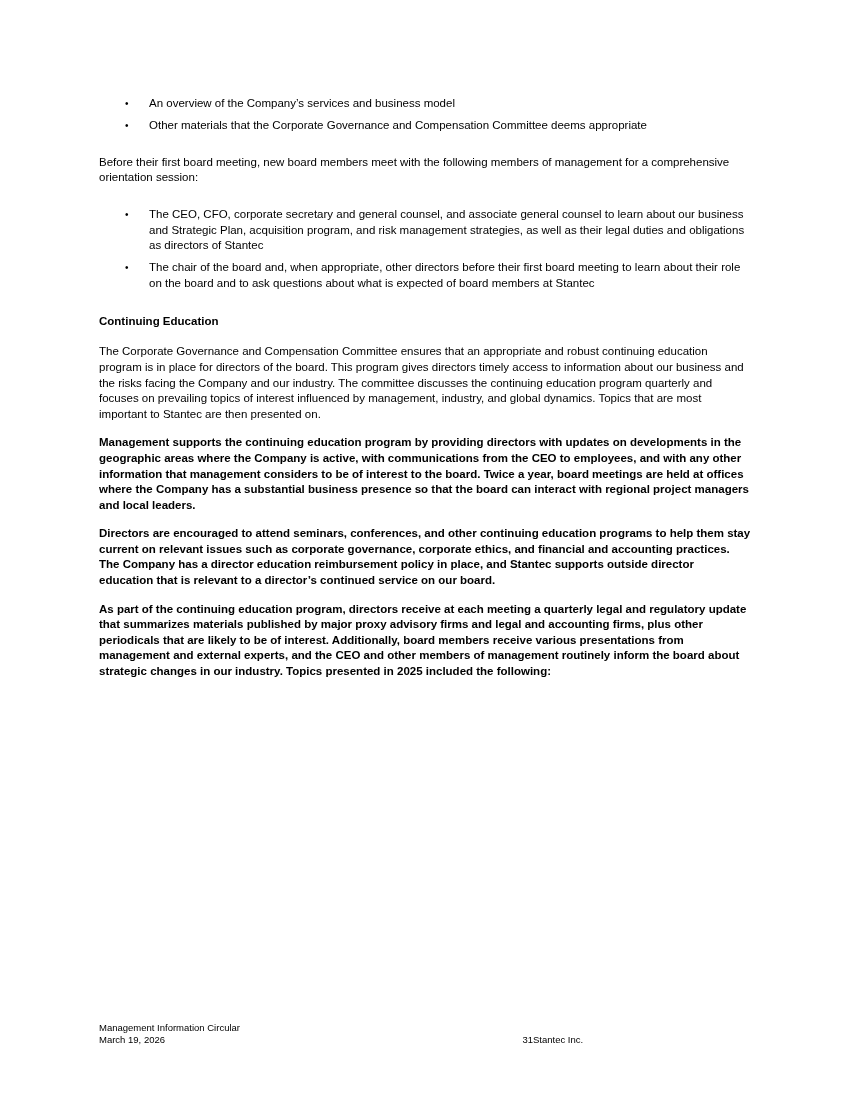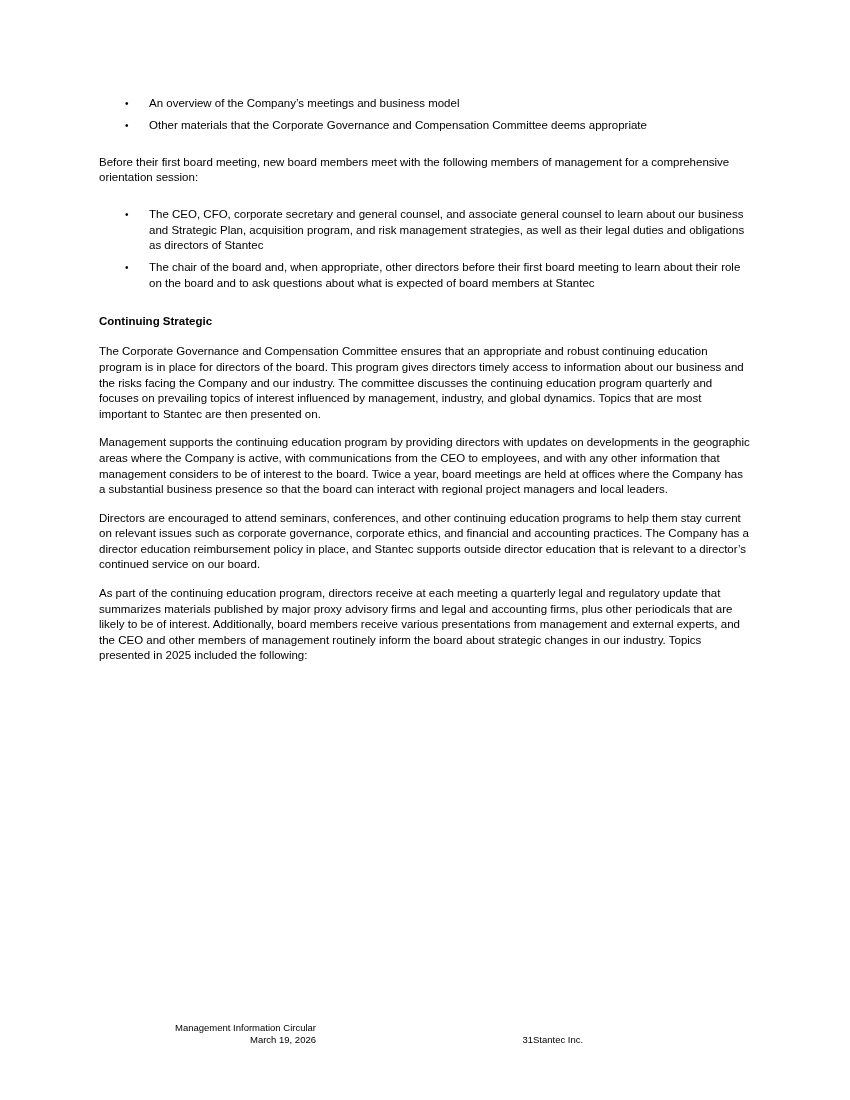--- a/index.html
+++ b/index.html
@@ -48,20 +48,21 @@
   .bullet-text {
     flex: 1;
   }
 
   .para {
     margin-top: 21px;
   }
 
   .para + .para {
     margin-top: 13px;
+    font-weight: bold;
   }
 
   .section-heading {
     margin-top: 22px;
     font-size: 11.5px;
     font-weight: bold;
     line-height: 15.6px;
   }
 
   .section-heading + .para {
@@ -76,56 +77,56 @@
     position: absolute;
     left: 99px;
     right: 100px;
     top: 1022px;
     display: flex;
     align-items: flex-end;
     font-size: 9.5px;
     line-height: 12px;
   }
 
-  .footer-left { flex: 1; text-align: right; }
+  .footer-left { flex: 1; text-align: left; }
   .footer-center { flex: 1; text-align: right; }
   .footer-right { flex: 1; }
 </style>
 </head>
 <body>
 
 <div class="page">
 
   <main class="content">
 
     <ul class="bullet-list">
       <li class="bullet-item">
         <span class="bullet-marker">•</span>
-        <span class="bullet-text">An overview of the Company’s meetings and business model</span>
+        <span class="bullet-text">An overview of the Company’s services and business model</span>
       </li>
       <li class="bullet-item">
         <span class="bullet-marker">•</span>
         <span class="bullet-text">Other materials that the Corporate Governance and Compensation Committee deems appropriate</span>
       </li>
     </ul>
 
     <p class="para">Before their first board meeting, new board members meet with the following members of management for a comprehensive orientation session:</p>
 
     <ul class="bullet-list list-after-para">
       <li class="bullet-item">
         <span class="bullet-marker">•</span>
         <span class="bullet-text">The CEO, CFO, corporate secretary and general counsel, and associate general counsel to learn about our business and Strategic Plan, acquisition program, and risk management strategies, as well as their legal duties and obligations as directors of Stantec</span>
       </li>
       <li class="bullet-item">
         <span class="bullet-marker">•</span>
         <span class="bullet-text">The chair of the board and, when appropriate, other directors before their first board meeting to learn about their role on the board and to ask questions about what is expected of board members at Stantec</span>
       </li>
     </ul>
 
-    <h2 class="section-heading">Continuing Strategic</h2>
+    <h2 class="section-heading">Continuing Education</h2>
 
     <p class="para">The Corporate Governance and Compensation Committee ensures that an appropriate and robust continuing education program is in place for directors of the board. This program gives directors timely access to information about our business and the risks facing the Company and our industry. The committee discusses the continuing education program quarterly and focuses on prevailing topics of interest influenced by management, industry, and global dynamics. Topics that are most important to Stantec are then presented on.</p>
     <p class="para">Management supports the continuing education program by providing directors with updates on developments in the geographic areas where the Company is active, with communications from the CEO to employees, and with any other information that management considers to be of interest to the board. Twice a year, board meetings are held at offices where the Company has a substantial business presence so that the board can interact with regional project managers and local leaders.</p>
     <p class="para">Directors are encouraged to attend seminars, conferences, and other continuing education programs to help them stay current on relevant issues such as corporate governance, corporate ethics, and financial and accounting practices. The Company has a director education reimbursement policy in place, and Stantec supports outside director education that is relevant to a director’s continued service on our board.</p>
     <p class="para">As part of the continuing education program, directors receive at each meeting a quarterly legal and regulatory update that summarizes materials published by major proxy advisory firms and legal and accounting firms, plus other periodicals that are likely to be of interest. Additionally, board members receive various presentations from management and external experts, and the CEO and other members of management routinely inform the board about strategic changes in our industry. Topics presented in 2025 included the following:</p>
 
   </main>
 
   <footer class="footer">
     <div class="footer-left">

